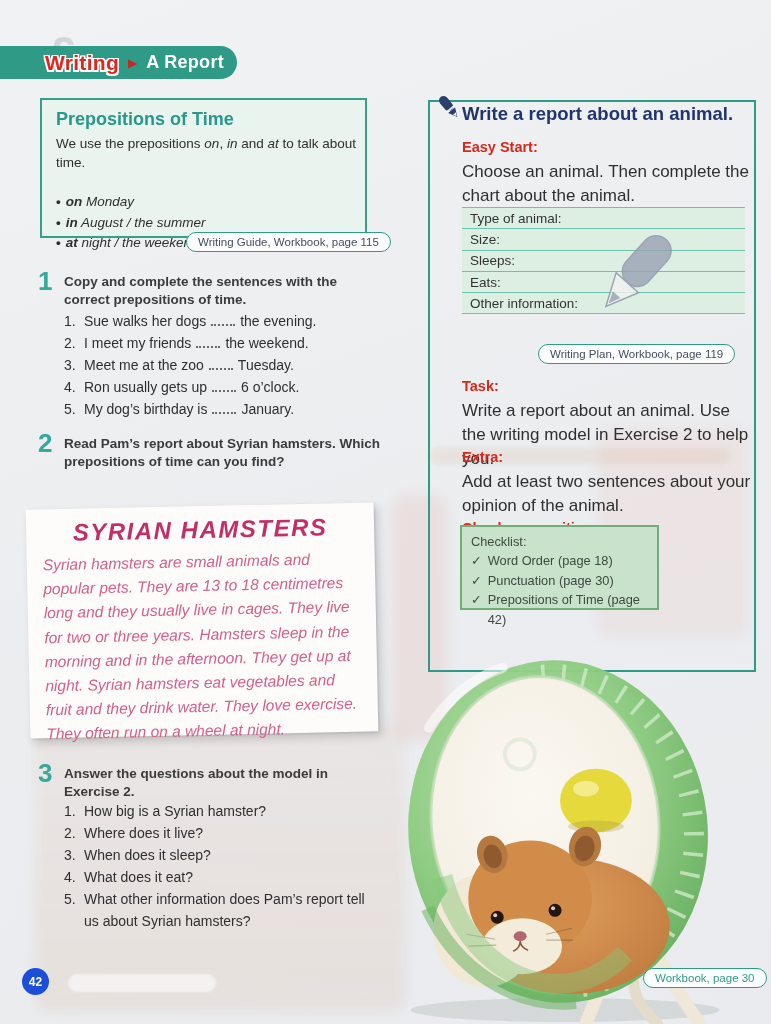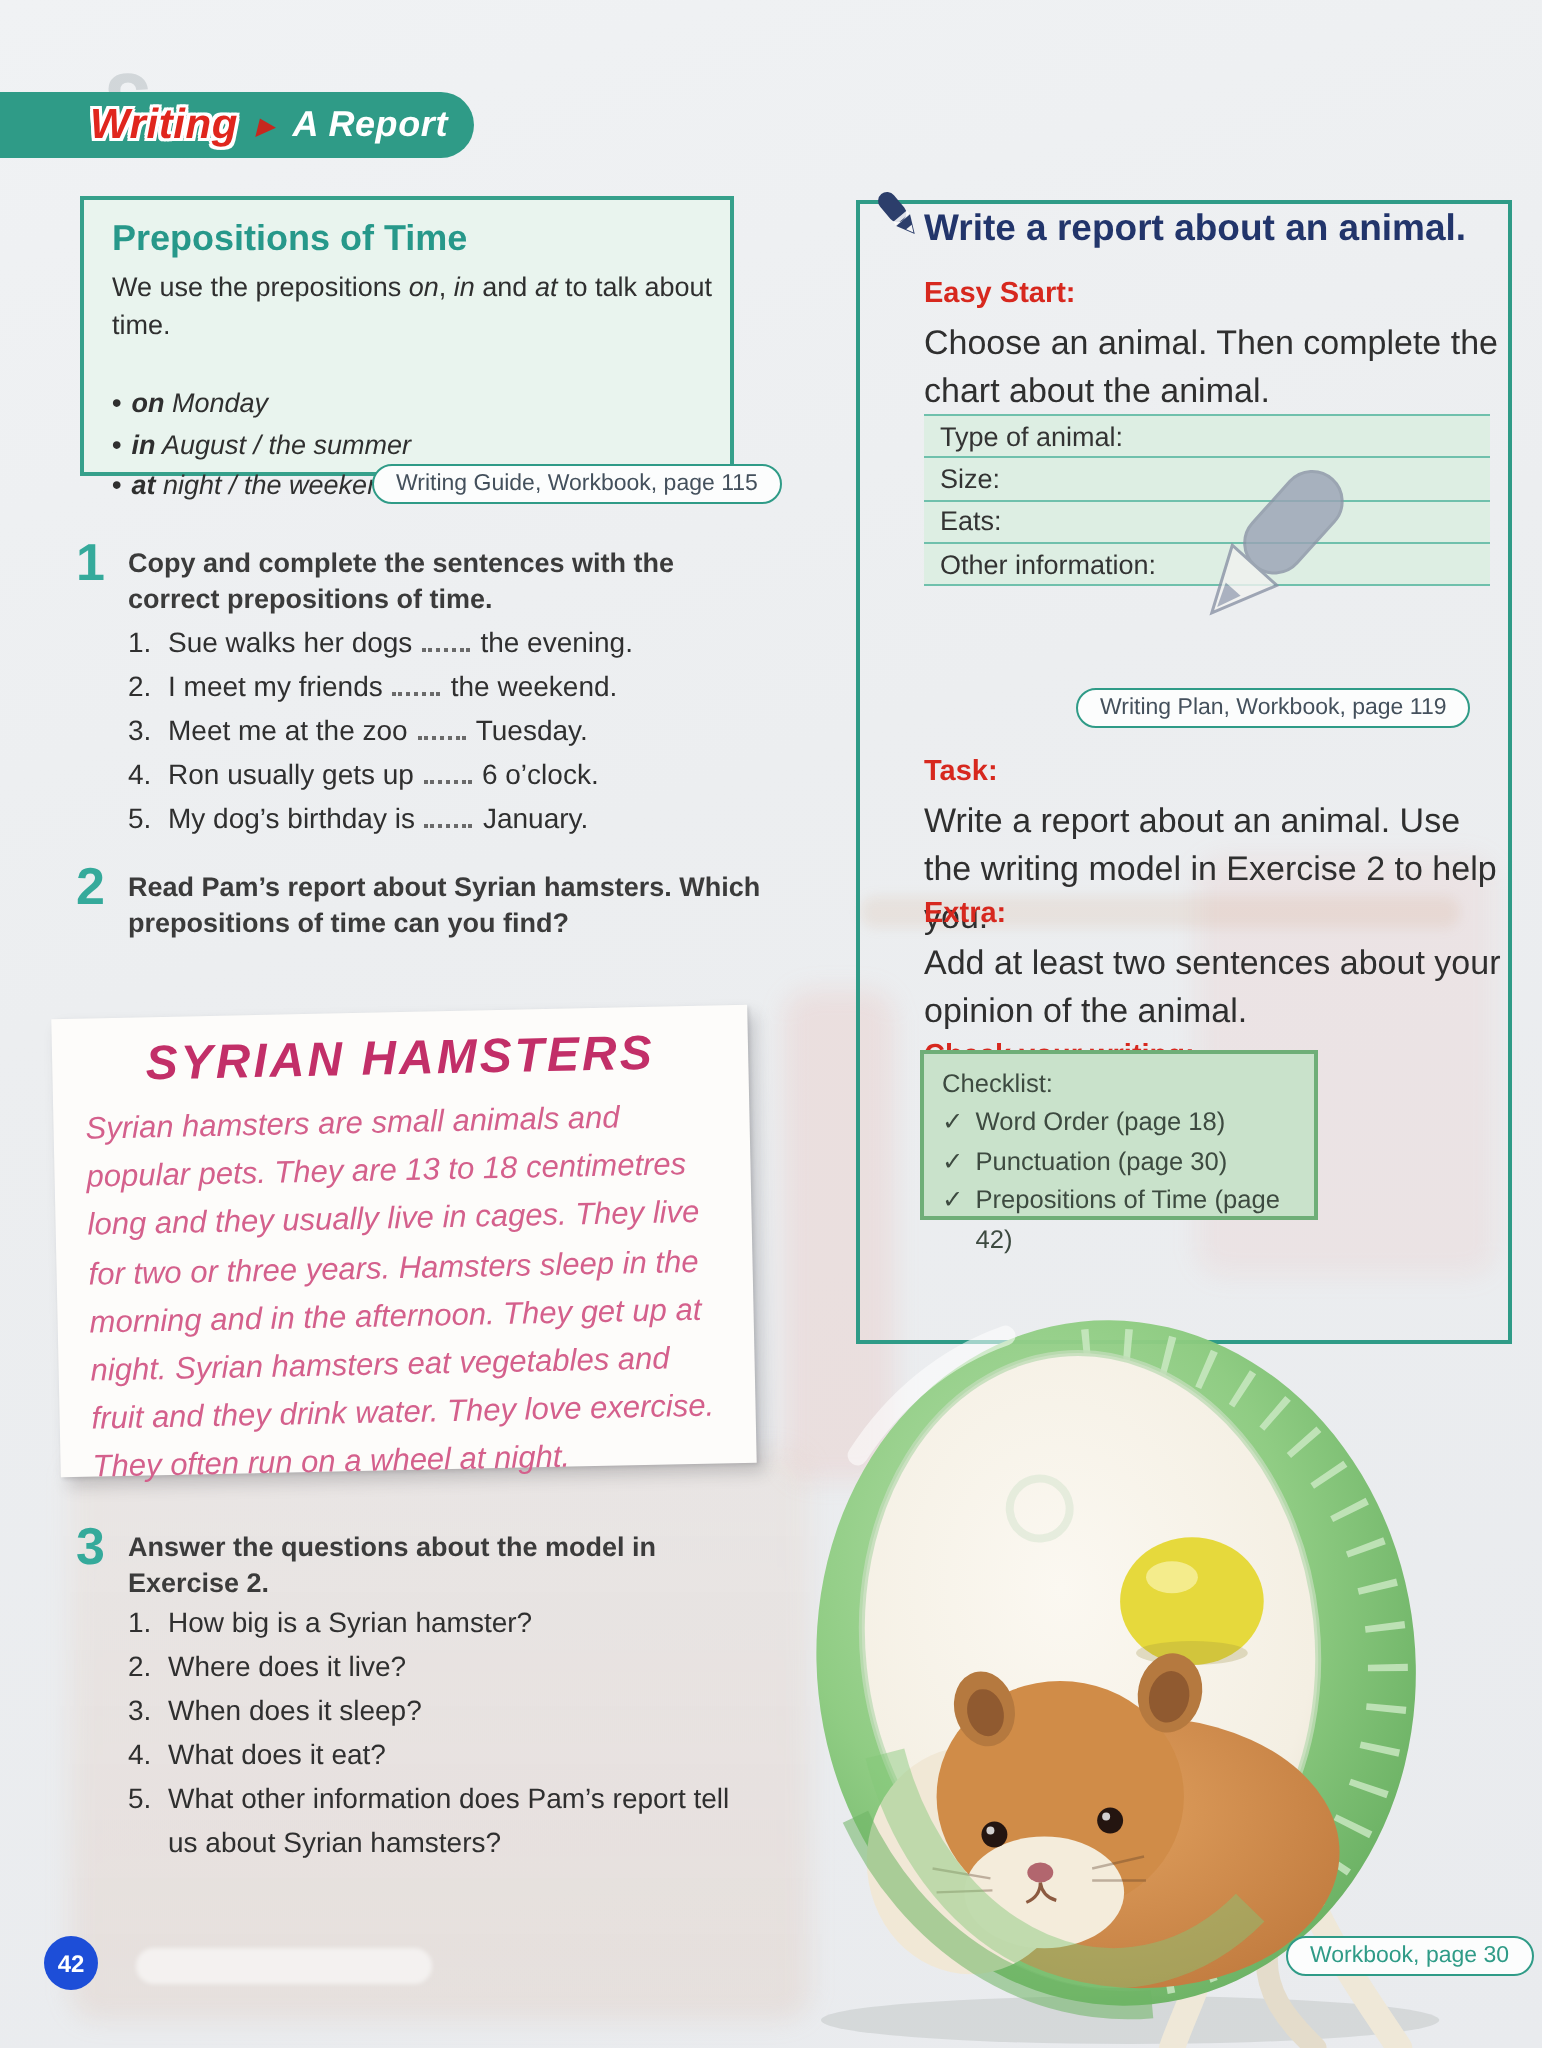--- a/index.html
+++ b/index.html
@@ -24,21 +24,21 @@
             background:linear-gradient(180deg,rgba(225,180,150,0.12),rgba(210,160,130,0.16)); }
   .blob-c { left:392px; top:495px; width:55px; height:245px; background:rgba(233,148,138,0.16); }
   .blob-d { left:430px; top:448px; width:300px; height:16px; background:rgba(200,130,70,0.10); filter:blur(3px); }
   .ghost-pill { left:68px; top:974px; width:148px; height:18px; border-radius:9px;
                 background:rgba(255,255,255,0.55); filter:blur(1px); }
 
   
   .banner {
     left:0; top:46px; width:237px; height:33px;
     background:#2f9b87; border-radius:0 17px 17px 0;
-    display:flex; align-items:center; padding-left:45px; gap:9px;font-style:italic;
+    display:flex; align-items:center; padding-left:45px; gap:9px;
   }
   .banner-section {
     font-size:21px; font-weight:bold; color:#e0261d; letter-spacing:0.3px;
     text-shadow:-1.5px -1.5px 0 #fff, 1.5px -1.5px 0 #fff, -1.5px 1.5px 0 #fff,
                  1.5px 1.5px 0 #fff, 0 -1.5px 0 #fff, 0 1.5px 0 #fff,
                 -1.5px 0 0 #fff, 1.5px 0 0 #fff;
   }
   .banner-arrow { font-size:12px; color:#c6281e; }
   .banner-title { font-size:18px; font-weight:bold; color:#ffffff; letter-spacing:0.3px; }
 
@@ -238,20 +238,23 @@
 
 <div class="abs red-label lbl-easy">Easy Start:</div>
 <div class="abs panel-text txt-easy">Choose an animal. Then complete the chart about the animal.</div>
 
 <div class="abs chart">
   <div class="chart-row">
       <span>Type of animal:</span>
     </div>
   <div class="chart-row">
       <span>Size:</span>
+    </div>
+  <div class="chart-row">
+      <span>Sleeps:</span>
     </div>
   <div class="chart-row">
       <span>Eats:</span>
     </div>
   <div class="chart-row">
       <span>Other information:</span>
     </div>
 </div>
 <svg class="abs chart-pencil" viewBox="0 0 92 102">
   <g transform="rotate(42 46 51)" opacity="0.8">

